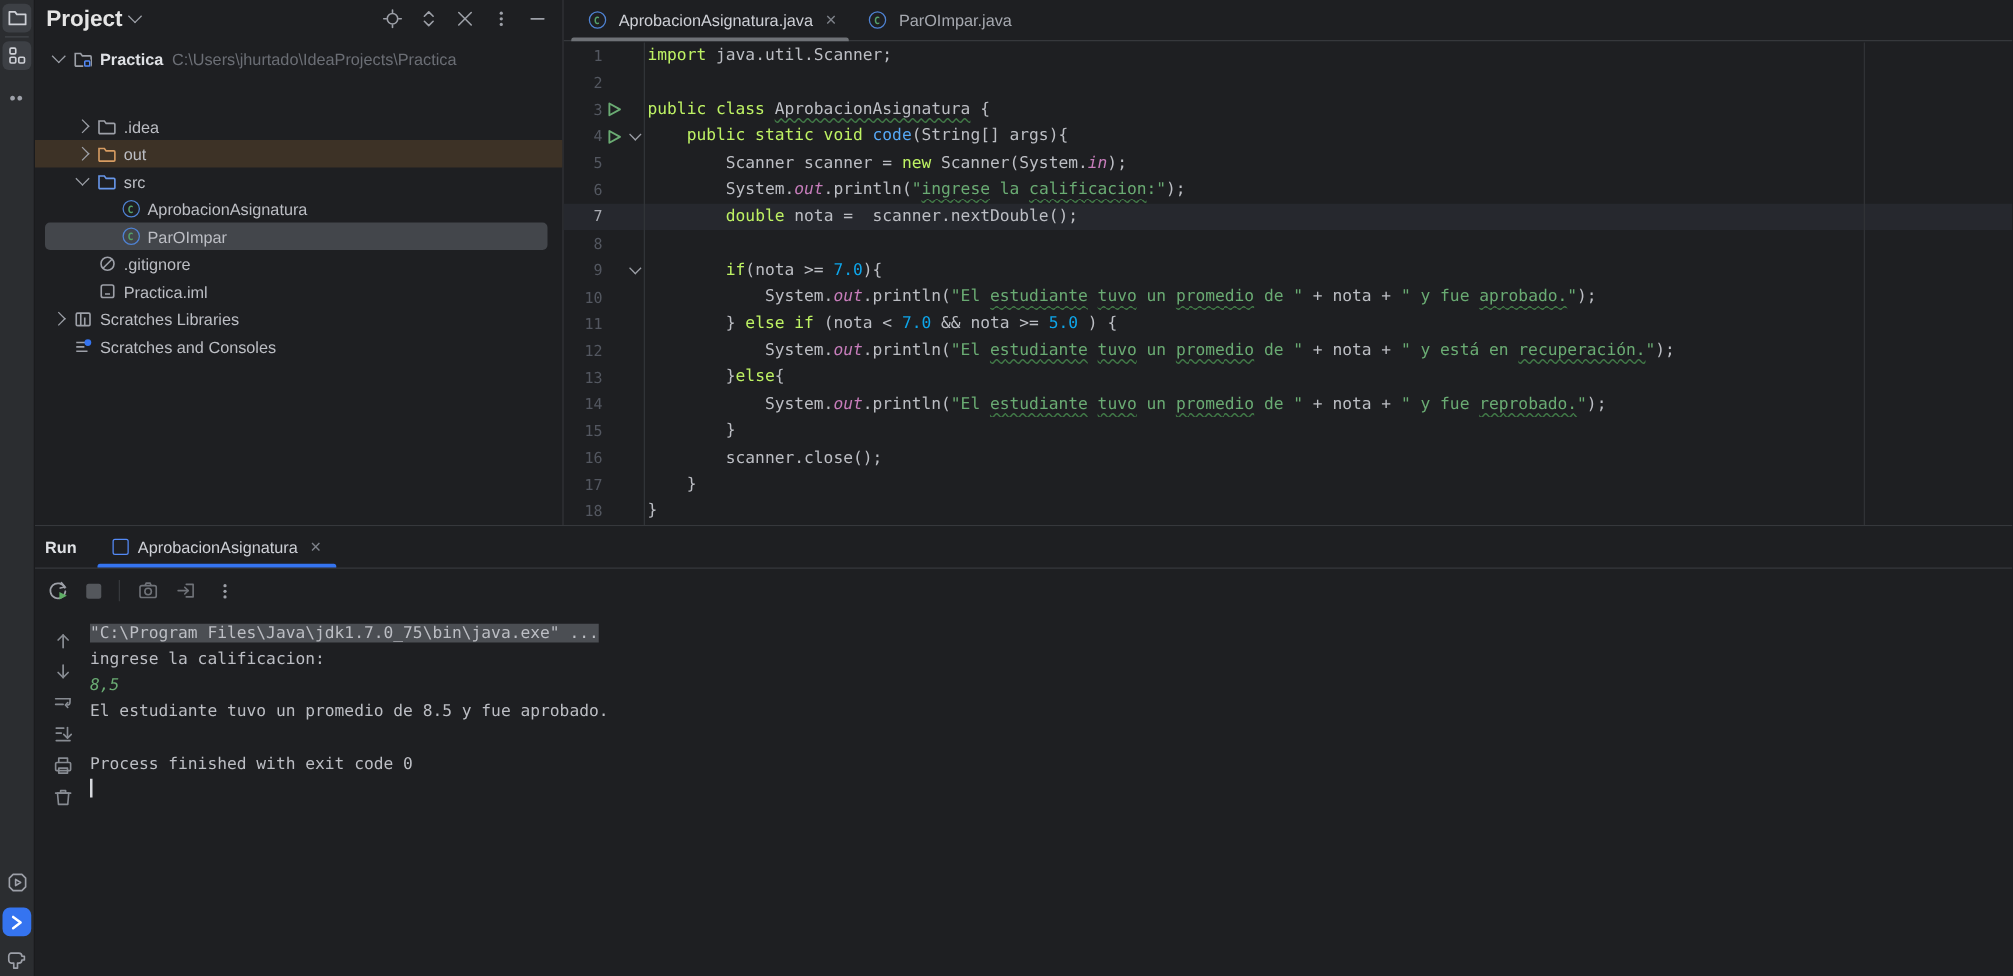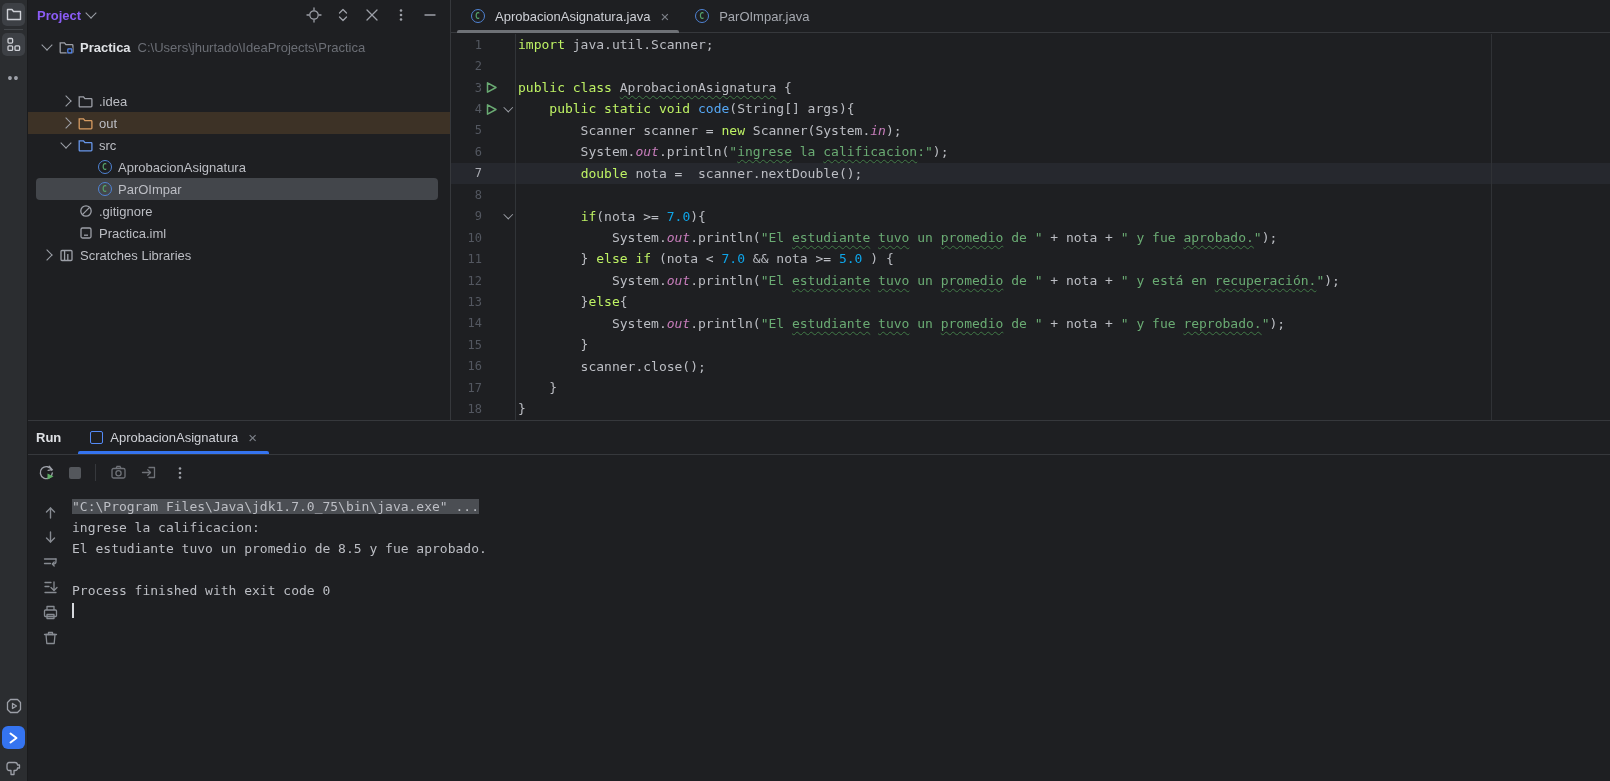--- a/index.html
+++ b/index.html
@@ -14,21 +14,21 @@
   .stripe-sep{height:1px;background:#43464a;margin:3px 4px;}
   .stripe-dots{color:#9da0a8;font-size:14px;text-align:center;letter-spacing:1px;margin-top:14px;}
   .stripe-bottom{position:absolute;bottom:4px;left:0;right:0;display:flex;flex-direction:column;align-items:center;gap:11px;}
   .run-blue{width:23px;height:23px;background:#3574f0;border-radius:6px;display:flex;align-items:center;justify-content:center;}
 
   .main-col{flex:1;display:flex;flex-direction:column;min-width:0;}
   .top-row{height:420px;flex:none;display:flex;border-bottom:1px solid #36383c;}
 
   
   .project-panel{width:422px;flex:none;border-right:1px solid #36383c;display:flex;flex-direction:column;overflow:hidden;}
-  .panel-header{height:30px;flex:none;display:flex;align-items:center;padding:0 12px 0 9px;color:#8b5cf6;font-size:13px;}
+  .panel-header{height:30px;flex:none;display:flex;align-items:center;padding:0 12px 0 9px;color:#e5e5e5;font-size:18px;}
   .panel-title{font-weight:700;}
   .hdr-chev{margin:2px 0 0 6px;}
   .hdr-icons{margin-left:auto;display:flex;align-items:center;gap:13px;color:#9da0a8;}
   .tree{padding-top:6px;}
   .tree-row{height:22px;display:flex;align-items:center;position:relative;font-size:13px;color:#bcbec4;white-space:nowrap;}
   .tree-row>*{position:relative;z-index:1;}
   .tree-row.selected::before{content:"";position:absolute;left:8px;right:12px;top:0;bottom:0;background:#43464b;border-radius:4px;z-index:0;}
   .tree-row.excluded::before{content:"";position:absolute;left:0;right:0;top:0;bottom:0;background:#3d3226;z-index:0;}
   .chev-slot{width:19px;flex:none;display:flex;justify-content:center;align-items:center;}
   .icon-slot{width:21px;flex:none;display:flex;justify-content:center;align-items:center;}
@@ -244,20 +244,32 @@
               </span>
               <span class="icon-slot">
                 <svg width="15" height="15" viewBox="0 0 15 15">
                   <rect x="2" y="2.5" width="11" height="10" rx="1" stroke="#9da0a8" stroke-width="1.3" fill="none"></rect>
                   <line x1="5.6" y1="2.5" x2="5.6" y2="12.5" stroke="#9da0a8" stroke-width="1.3" fill="none"></line>
                   <line x1="8.8" y1="6" x2="8.8" y2="12.5" stroke="#9da0a8" stroke-width="1.3" fill="none"></line>
                 </svg>
               </span>
               <span class="tree-label">Scratches Libraries</span>
             </div>
+            <div class="tree-row" style="padding-left: 9px;">
+              <span class="chev-slot"></span>
+              <span class="icon-slot">
+                <svg width="15" height="15" viewBox="0 0 15 15">
+                  <line x1="2" y1="4" x2="10" y2="4" stroke="#9da0a8" stroke-width="1.3" fill="none"></line>
+                  <line x1="2" y1="7.5" x2="8.5" y2="7.5" stroke="#9da0a8" stroke-width="1.3" fill="none"></line>
+                  <line x1="2" y1="11" x2="11" y2="11" stroke="#9da0a8" stroke-width="1.3" fill="none"></line>
+                  <circle cx="11.3" cy="4" r="2.7" fill="#3574f0"></circle>
+                </svg>
+              </span>
+              <span class="tree-label">Scratches and Consoles</span>
+            </div>
           </div>
       </div>
 
       <div class="editor">
         <div class="tabbar" id="tabbar">
             <div class="tab active">
               <span class="icon-slot">
                 <span class="cls-ic">C</span>
               </span>
               <span>AprobacionAsignatura.java</span>
@@ -460,20 +472,21 @@
             </svg>
           <svg width="17" height="17" viewBox="0 0 17 17" fill="none" stroke="#878b92" stroke-width="1.3" stroke-linecap="round" stroke-linejoin="round">
             <path d="M4 5.5h9l-.8 9H4.8z"></path>
               <line x1="2.5" y1="5.5" x2="14.5" y2="5.5"></line>
               <path d="M6.5 5.5V3.5h4v2"></path>
             </svg>
         </div>
         <div class="console" id="console">
             <div class="line"><span class="sel-bg">"C:\Program Files\Java\jdk1.7.0_75\bin\java.exe" ...</span></div>
             <div class="line">ingrese la calificacion:</div>
+            <div class="line input">8,5</div>
             <div class="line">El estudiante tuvo un promedio de 8.5 y fue aprobado.</div>
             <div class="line"></div>
             <div class="line">Process finished with exit code 0</div>
             <div class="line"><span class="cursor"></span></div>
           </div>
       </div>
     </div>
   </div>
 </div>
 

